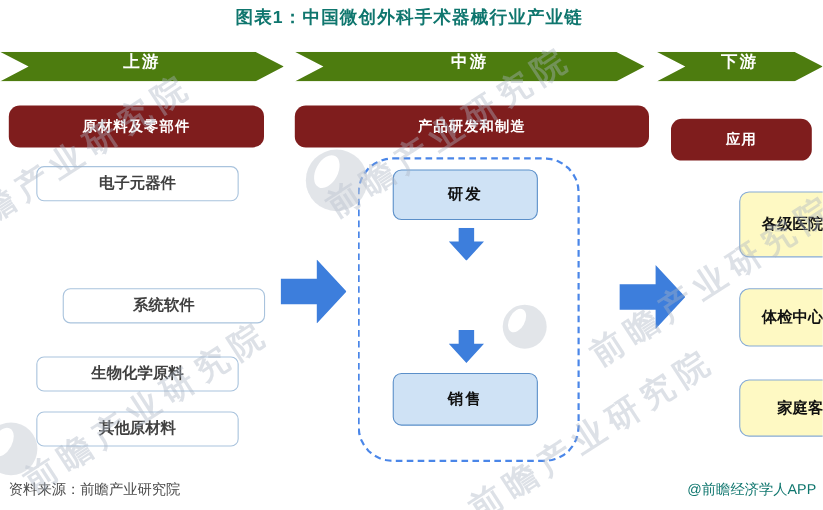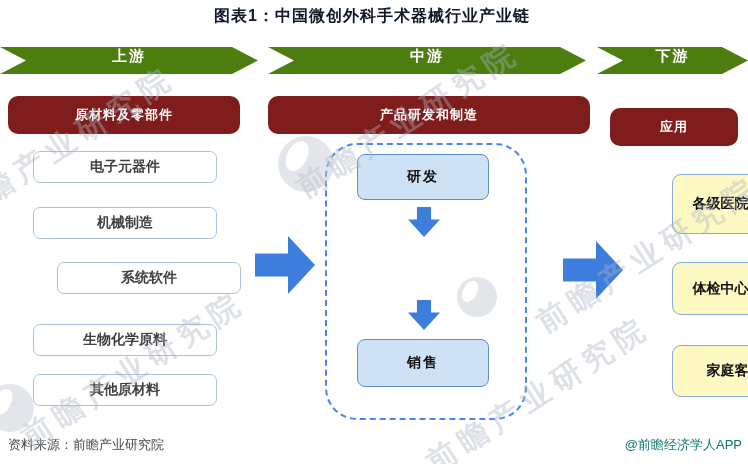--- a/index.html
+++ b/index.html
@@ -2,21 +2,21 @@
 <html><head>
 <meta charset="utf-8">
 <style>
   html,body{margin:0;padding:0;background:#fff;}
   .canvas{
     position:relative;width:748px;height:464px;background:#ffffff;overflow:hidden;
     font-family:"Liberation Sans",sans-serif;
   }
   .title{
     position:absolute;top:6px;left:0;right:4px;text-align:center;
-    font-size:16px;font-weight:bold;color:#0f172a;letter-spacing:1px;
+    font-size:16px;font-weight:bold;color:#0f766e;letter-spacing:1px;
   }
   
   .banner{
     position:absolute;top:47px;height:27px;background:#4d7c0f;
     display:flex;justify-content:center;
     clip-path:polygon(0% 0%, calc(100% - 26px) 0%, 100% 50%, calc(100% - 26px) 100%, 0% 100%, 26px 50%);
   }
   .banner span{color:#fff;font-size:15px;font-weight:bold;letter-spacing:2px;}
   .b-up{left:0;width:258px;}
   .b-mid{left:268px;width:318px;}
@@ -110,21 +110,20 @@
   </div>
   <div class="banner b-down">
     <span>下游</span>
   </div>
 
   <div class="colhead ch-left">原材料及零部件</div>
   <div class="colhead ch-mid">产品研发和制造</div>
   <div class="colhead ch-right">应用</div>
 
   <div class="left-item li1">电子元器件</div>
-  <div class="left-item li2">机械制造</div>
   <div class="left-item li3">系统软件</div>
   <div class="left-item li4">生物化学原料</div>
   <div class="left-item li5">其他原材料</div>
 
   <div class="harrow ha1"></div>
   <div class="harrow ha2"></div>
 
   <div class="dashed"></div>
   <div class="flow fb1">研发</div>
   <div class="varrow va1"></div>

